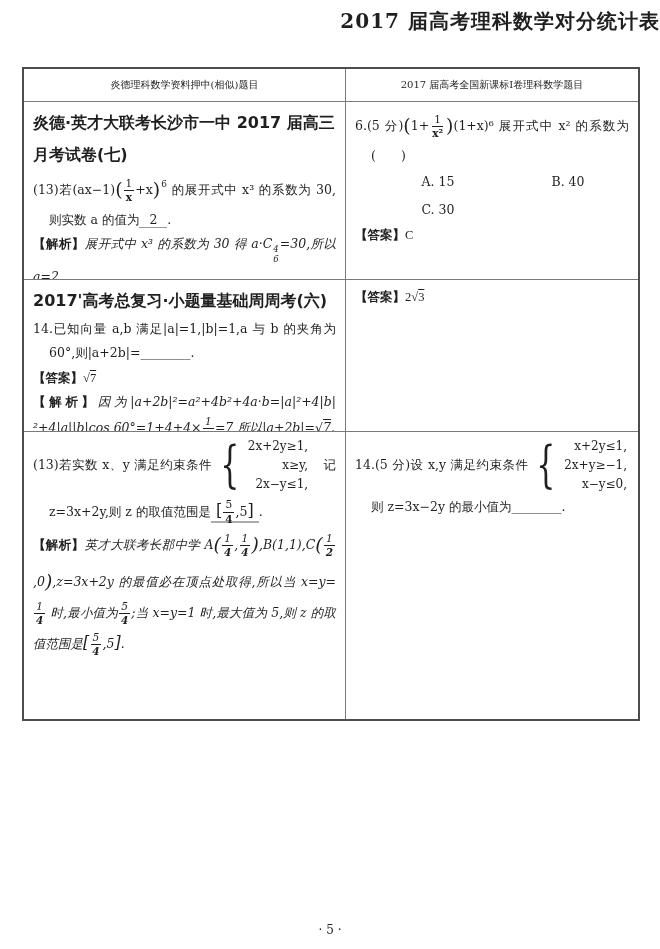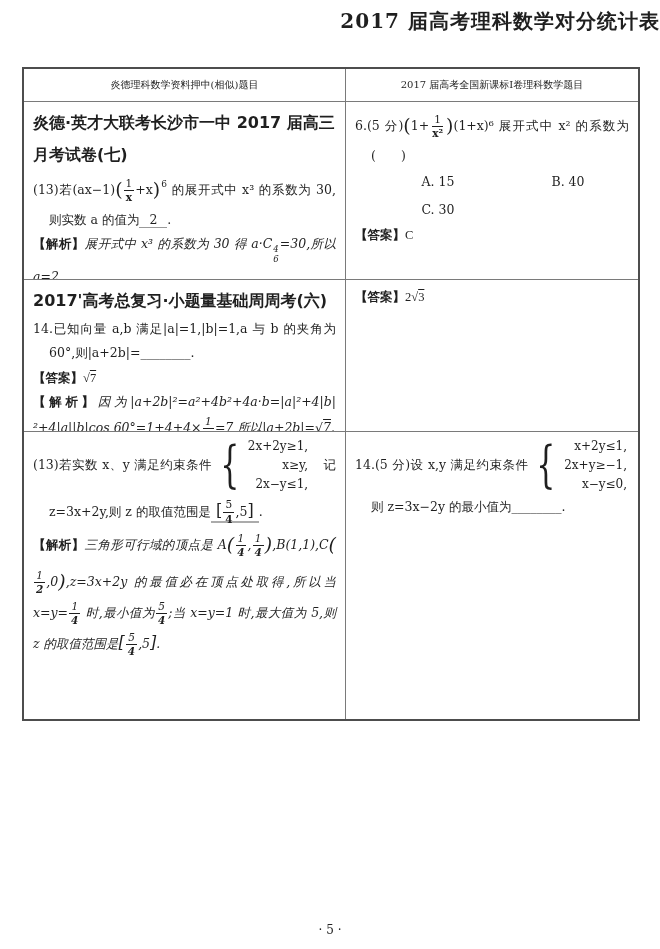--- a/index.html
+++ b/index.html
@@ -91,21 +91,21 @@
           <span class="brace">{</span>
           <span class="lines">
             <span>2x+2y≥1,</span>
             <span>x≥y,</span>
             <span>2x−y≤1,</span>
           </span>
         </span><span>　记 z=3x+2y,则 z 的取值范围是</span><span class="ansbox"><span class="bigb">[</span><span class="frac">
             <span class="fn">5</span>
             <span class="fd">4</span>
           </span><span>,5</span><span class="bigb">]</span></span><span>.</span></div>
-    <div class="jx"><span class="lbl">【解析】</span><span class="jx-body"><span>三角形可行域的顶点是 A</span><span class="bigp">(</span><span class="frac">
+    <div class="jx"><span class="lbl">【解析】</span><span class="jx-body"><span>英才大联考长郡中学 A</span><span class="bigp">(</span><span class="frac">
             <span class="fn">1</span>
             <span class="fd">4</span>
           </span><span>,</span><span class="frac">
             <span class="fn">1</span>
             <span class="fd">4</span>
           </span><span class="bigp">)</span><span>,B(1,1),C</span><span class="bigp">(</span><span class="frac">
             <span class="fn">1</span>
             <span class="fd">2</span>
           </span><span>,0</span><span class="bigp">)</span><span>,z=3x+2y 的最值必在顶点处取得,所以当 x=y=</span><span class="frac">
             <span class="fn">1</span>

